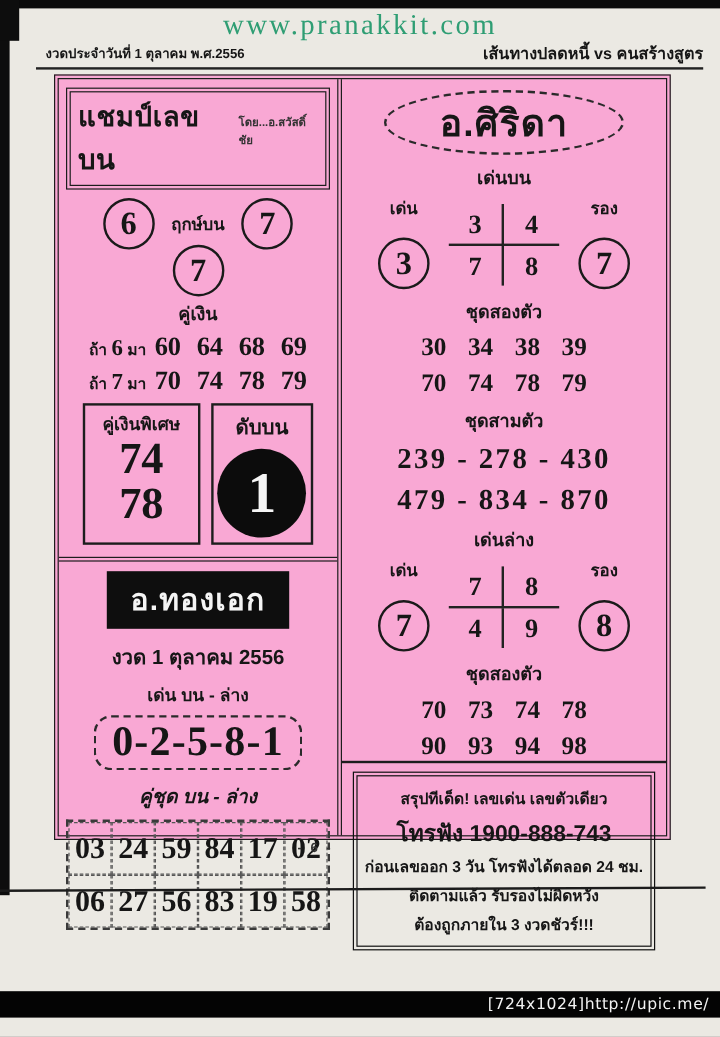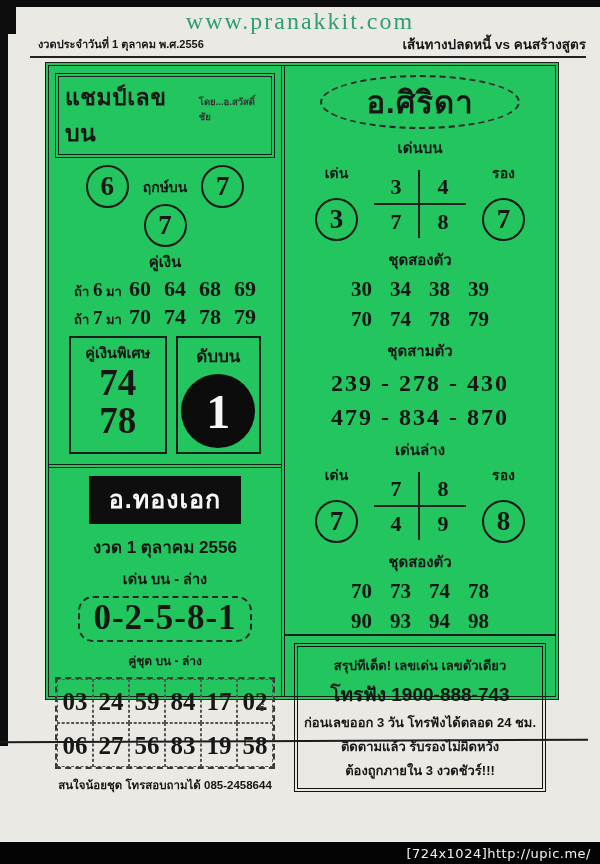--- a/index.html
+++ b/index.html
@@ -3,33 +3,33 @@
 <meta charset="utf-8">
 <style>
   html,body{margin:0;padding:0;}
   body{width:600px;height:864px;background:#4a4a4a;font-family:"Liberation Sans",sans-serif;}
   .scan{position:relative;width:600px;height:864px;background:#ebe9e3;overflow:hidden;color:#161616;}
   
   .edge-top{position:absolute;top:0;left:0;width:600px;height:7px;background:#0b0b0b;}
   .edge-left{position:absolute;top:0;left:0;width:8px;height:746px;background:#0d0d0d;}
   .edge-left-wedge{position:absolute;top:0;left:0;width:16px;height:34px;background:#0d0d0d;}
   .scan-line{position:absolute;top:740px;left:0;width:588px;height:2px;background:#1c1c1c;transform:rotate(-0.25deg);}
-  .bottom-bar{position:absolute;left:0;bottom:0;width:600px;height:22px;background:#040404;color:#f3f3f3;
+  .bottom-bar{position:absolute;left:0;bottom:16px;width:600px;height:22px;background:#040404;color:#f3f3f3;
     display:flex;align-items:center;justify-content:flex-end;padding-right:9px;box-sizing:border-box;
     font:13px "DejaVu Sans",sans-serif;letter-spacing:0.5px;}
   
   .site{position:absolute;top:8px;left:0;width:600px;text-align:center;
     font:24px "Liberation Serif",serif;letter-spacing:2px;word-spacing:2px;color:#2f9e74;}
   .hdr-row{position:absolute;top:33px;left:38px;width:548px;display:flex;justify-content:space-between;align-items:flex-end;}
   .hdr-date{font-size:11px;font-weight:bold;padding-bottom:2px;}
   .hdr-tag{font-size:13.5px;font-weight:bold;}
   .hdr-rule{position:absolute;top:56px;left:30px;width:556px;height:2px;background:#222;}
   
   .main{position:absolute;top:62px;left:45px;width:514px;height:638px;border:4px double #1d1d1d;
-    display:flex;box-sizing:border-box;background:#22c55e;}
+    display:flex;box-sizing:border-box;background:#f9a8d4;}
   .col-left{width:236px;border-right:4px double #1d1d1d;box-sizing:border-box;display:flex;flex-direction:column;}
   .col-right{flex:1;display:flex;flex-direction:column;align-items:center;box-sizing:border-box;}
   
   .champ{display:flex;flex-direction:column;align-items:center;padding:7px 6px 4px;}
   .champ-titlebox{border:4px double #1d1d1d;padding:2px 6px 3px;display:flex;align-items:baseline;gap:5px;margin-bottom:2px;}
   .champ-title{font-size:23px;font-weight:bold;letter-spacing:0.5px;}
   .champ-by{font-size:9.5px;font-weight:bold;color:#333;}
   .circ{width:43px;height:43px;border:2.5px solid #1a1a1a;border-radius:50%;display:flex;align-items:center;justify-content:center;
     font:bold 27px "Liberation Serif",serif;background:transparent;box-sizing:border-box;}
   .circ-row{display:flex;align-items:center;gap:14px;margin-top:5px;}
@@ -48,21 +48,21 @@
   .dead-label{font-size:17px;font-weight:bold;margin-bottom:5px;}
   .dead-circ{width:74px;height:74px;border-radius:50%;background:#0c0c0c;color:#f6f6f6;display:flex;align-items:center;justify-content:center;
     font:bold 48px "Liberation Serif",serif;}
   .sect-divider{border-top:4px double #1d1d1d;margin-top:6px;}
   .thongek{display:flex;flex-direction:column;align-items:center;padding:8px 6px 0;}
   .te-title{background:#0e0e0e;color:#f5f5f5;font-size:25px;font-weight:bold;padding:3px 20px 5px;letter-spacing:1px;}
   .te-date{font-size:17px;font-weight:bold;margin-top:9px;}
   .te-den{font-size:14.5px;font-weight:bold;margin-top:7px;}
   .te-main{border:2.5px dashed #2a2a2a;border-radius:15px;margin-top:6px;padding:0 13px 2px;
     font:bold 35px "Liberation Serif",serif;letter-spacing:1px;}
-  .te-pairset{font-size:12px;font-weight:bold;margin-top:9px;}
+  .te-pairset{font-size:16px;font-weight:bold;margin-top:9px;font-style:italic;}
   .tgrid{display:grid;grid-template-columns:repeat(6,36px);border:2px dashed #3a3a3a;margin-top:7px;}
   .tgrid .cell{border:1px dashed #555;text-align:center;font:bold 25px/1 "Liberation Serif",serif;padding:9px 0 8px;}
   .te-contact{font-size:11.5px;font-weight:bold;margin-top:7px;white-space:nowrap;}
   
   .ellipse{margin-top:9px;width:196px;height:56px;border:2px dashed #2a2a2a;border-radius:50%;
     display:flex;align-items:center;justify-content:center;font-size:31px;font-weight:bold;letter-spacing:1px;}
   .sec-label{font-size:15px;font-weight:bold;margin-top:7px;}
   .cross-row{display:flex;align-items:center;gap:16px;margin-top:2px;}
   .cr-side{display:flex;flex-direction:column;align-items:center;gap:14px;}
   .cr-side .lab{font-size:14px;font-weight:bold;}
@@ -164,21 +164,20 @@
           <span class="cell">84</span>
           <span class="cell">17</span>
           <span class="cell">02</span>
           <span class="cell">06</span>
           <span class="cell">27</span>
           <span class="cell">56</span>
           <span class="cell">83</span>
           <span class="cell">19</span>
           <span class="cell">58</span>
         </div>
-        <div class="te-contact">สนใจน้อยชุด โทรสอบถามได้ 085-2458644</div>
       </div>
     </div>
 
     <div class="col-right">
       <div class="ellipse">อ.ศิริดา</div>
 
       <div class="sec-label">เด่นบน</div>
       <div class="cross-row">
         <div class="cr-side">
           <span class="lab">เด่น</span>

